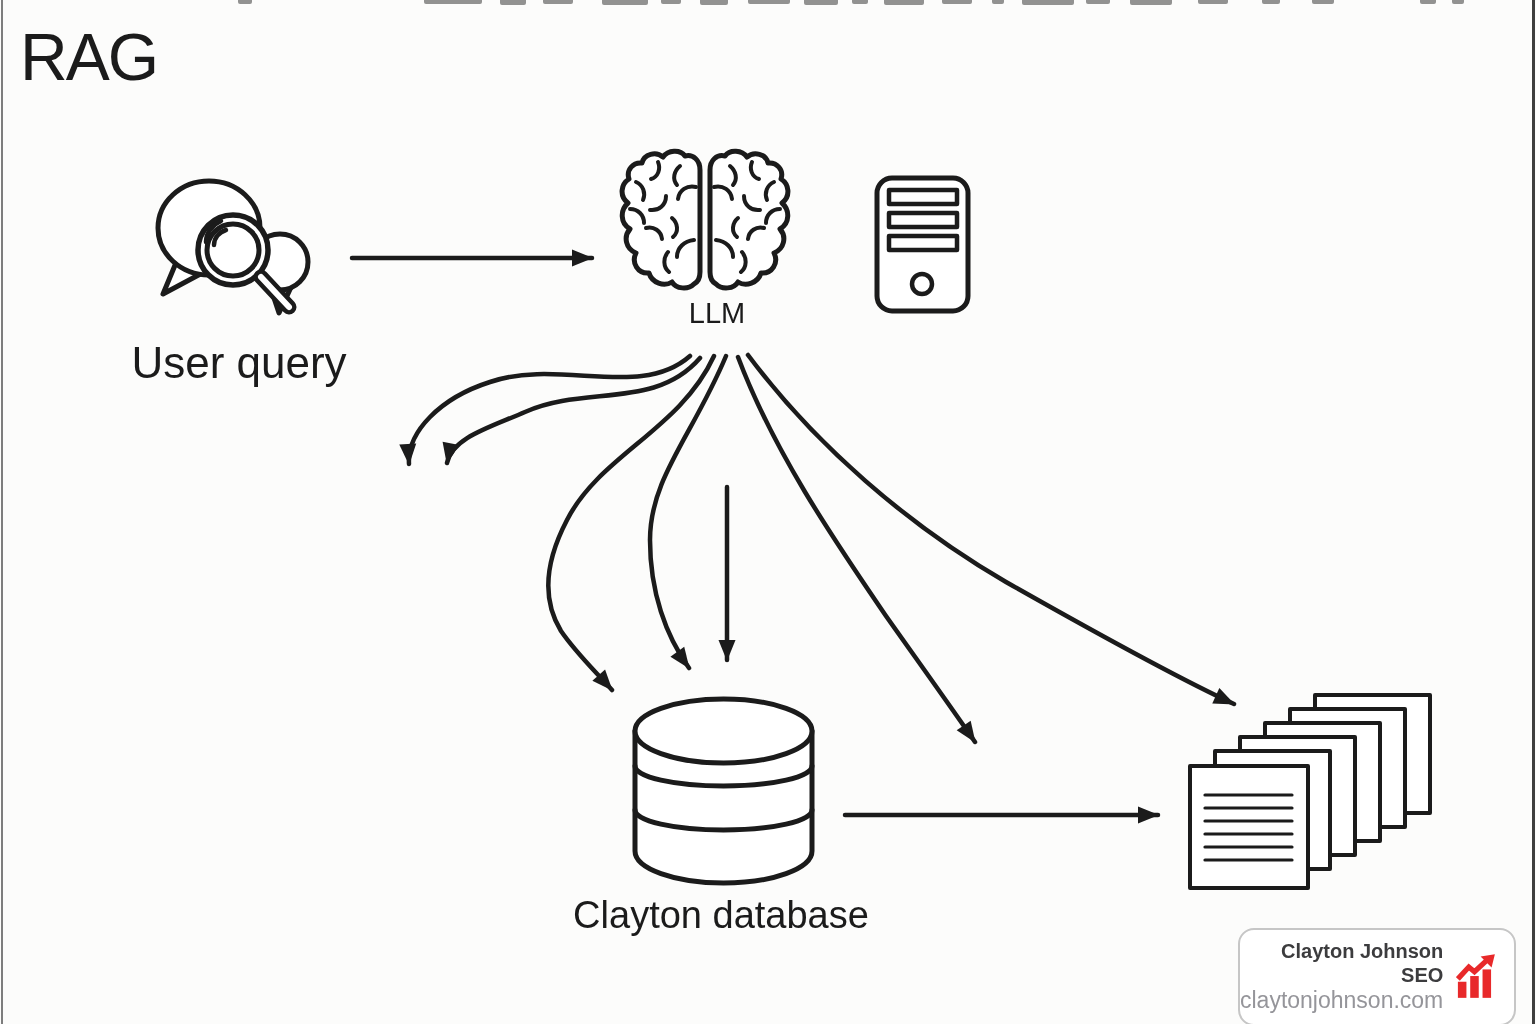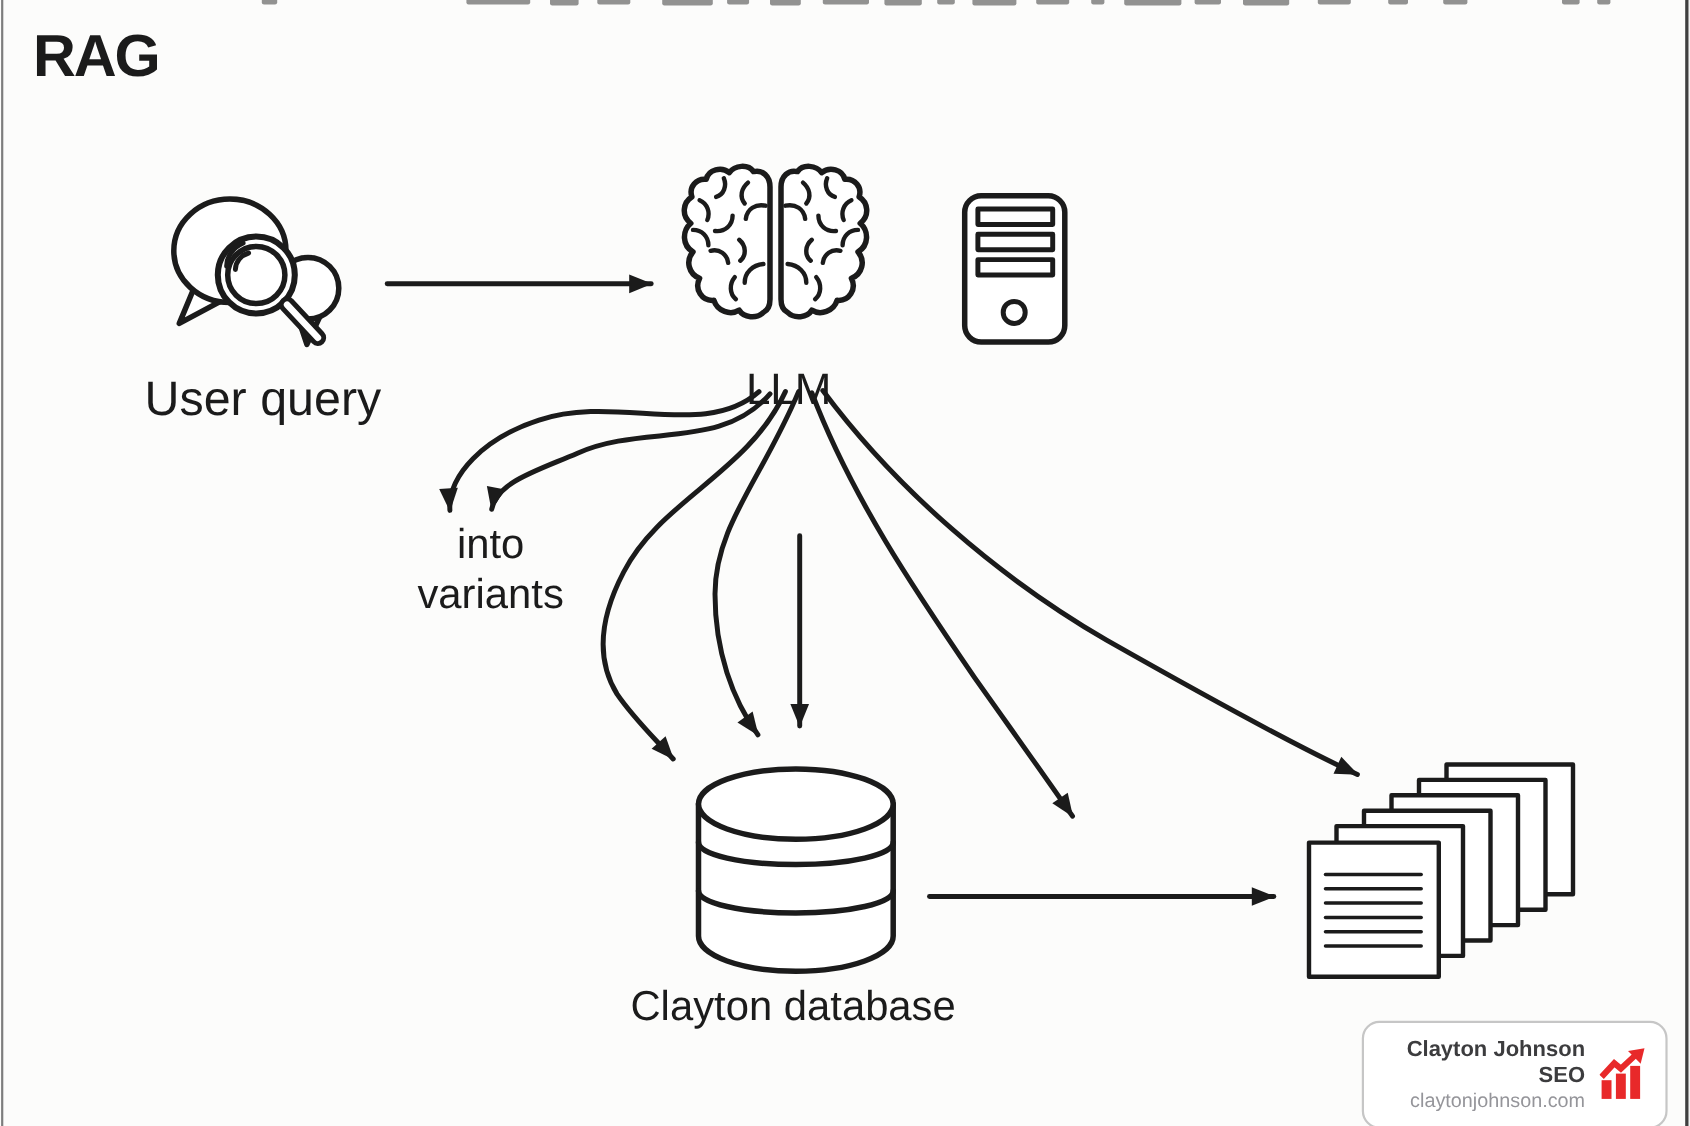--- a/index.html
+++ b/index.html
@@ -6,42 +6,42 @@
   .stage{
     position:relative;width:1536px;height:1024px;background:var(--bg,#fcfcfb);
     overflow:hidden;font-family:"Liberation Sans",sans-serif;color:var(--ink,#1b1b1b);
   }
   .edge{position:absolute;top:0;height:100%;}
   .edge-left{left:1px;width:2px;background:#7d7d7d;}
   .edge-right{right:1px;width:3px;background:#3f3f3f;}
   .crop-row{position:absolute;top:0;left:0;width:100%;height:8px;}
   .crop-row i{position:absolute;top:0;background:#3c3c3c;opacity:.55;filter:blur(.6px);border-radius:0 0 2px 2px;}
   .page-title{
-    position:absolute;left:30px;top:24px;font-size:54px;font-weight:700;
+    position:absolute;left:20px;top:24px;font-size:66px;font-weight:400;
     letter-spacing:-2px;line-height:1;
   }
   .label{
     position:absolute;transform:translateX(-50%);white-space:nowrap;
     font-size:38px;line-height:1.22;text-align:center;
   }
   .lbl-user{left:239px;top:336px;font-size:44px;}
-  .lbl-llm{left:717px;top:296px;font-size:40px;margin-top:34px;}
+  .lbl-llm{left:717px;top:296px;font-size:29px;}
   .lbl-variants{left:446px;top:472px;}
   .lbl-vdb{left:721px;top:892px;}
   .lbl-docs{left:1001px;top:758px;}
   .diagram-svg{position:absolute;left:0;top:0;}
   .watermark{
     position:absolute;left:1238px;top:928px;width:278px;height:98px;
     background:#ffffff;border:2px solid #c6c6c6;border-radius:16px;
     box-sizing:border-box;display:flex;align-items:center;justify-content:flex-end;
     gap:13px;padding-right:16px;
   }
   .wm-text{text-align:right;}
   .wm-name{font-size:20px;font-weight:700;color:#3c3c3e;line-height:1.2;}
-  .wm-site{font-size:18px;color:#95959a;line-height:1.2;}
+  .wm-site{font-size:23px;color:#95959a;line-height:1.2;}
 </style>
 </head>
 <body>
 
 <div class="stage">
 
   <div class="crop-row">
     <i style="left:238px;width:14px;height:4px"></i>
       <i style="left:424px;width:58px;height:4px"></i>
     <i style="left:500px;width:26px;height:5px"></i>
@@ -171,24 +171,20 @@
           <line x1="1205" y1="847" x2="1292" y2="847"></line>
             <line x1="1205" y1="860" x2="1292" y2="860"></line>
         </g>
       </g>
     </g>
   </svg>
 
   <div class="page-title">RAG</div>
   <div class="label lbl-user">User query</div>
   <div class="label lbl-llm">LLM</div>
-  <div class="label lbl-variants">
-    <div>into</div>
-    <div>variants</div>
-  </div>
   <div class="label lbl-vdb">Clayton database</div>
 
   <div class="watermark">
     <div class="wm-text">
       <div class="wm-name">Clayton Johnson SEO</div>
       <div class="wm-site">claytonjohnson.com</div>
     </div>
     <svg class="wm-icon" width="46" height="50" viewBox="0 0 44 48">
       <g fill="var(--accent,#e8292a)">
         <rect x="2" y="29" width="9" height="17"></rect>

